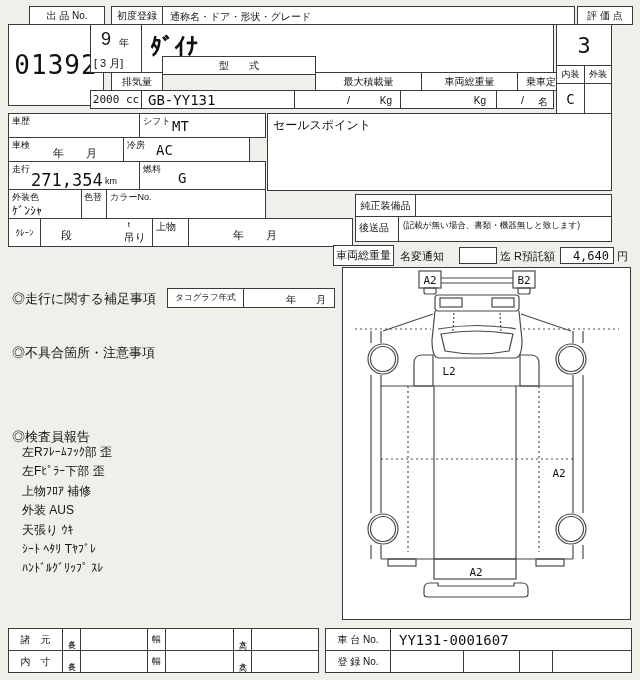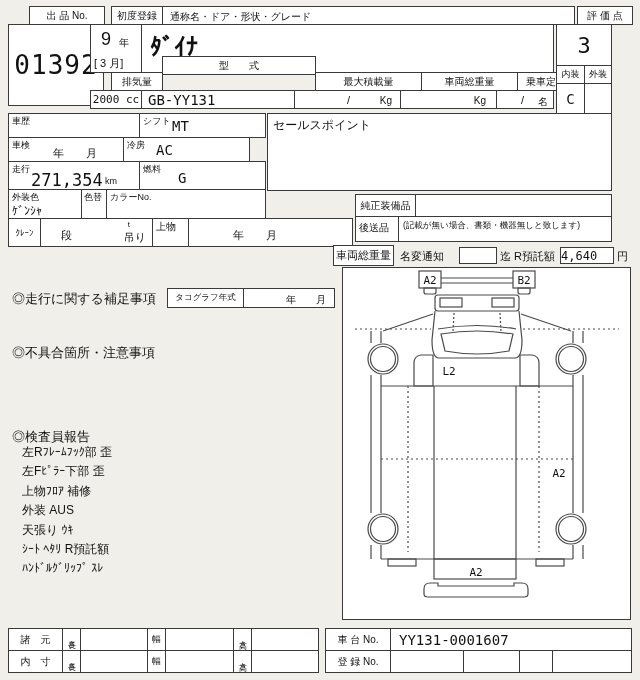--- a/index.html
+++ b/index.html
@@ -126,21 +126,21 @@
 </div>
 <div class="cell" style="left:398px;top:216px;width:214px;height:26px">
   <span class="txt" style="left:4px;top:3px;font-size:8.5px">(記載が無い場合、書類・機器無しと致します)</span>
 </div>
 
 <div class="cell ctr" style="left:333px;top:245px;width:61px;height:21px;font-size:11px">車両総重量</div>
 <span class="txt" style="left:400px;top:249px;font-size:11px">名変通知</span>
 <div class="cell" style="left:459px;top:247px;width:38px;height:17px"></div>
 <span class="txt" style="left:500px;top:249px;font-size:11px">迄</span>
 <span class="txt" style="left:514px;top:249px;font-size:11px">R預託額</span>
-<div class="cell mono" style="left:560px;top:247px;width:54px;height:17px;font-size:12px;padding:1px 4px 0 0">4,640</div>
+<div class="cell mono" style="left:560px;top:247px;width:54px;height:17px;font-size:12px;text-align:right;padding:1px 4px 0 0">4,640</div>
 <span class="txt" style="left:617px;top:249px;font-size:11px">円</span>
 
 <div class="cell" style="left:342px;top:267px;width:289px;height:353px">
   <svg width="287" height="351" viewBox="0 0 287 351">
     <g stroke="#4a4a4a" fill="none" stroke-width="1.2">
 
       <line x1="98" y1="10" x2="170" y2="10"></line>
       <line x1="98" y1="15" x2="170" y2="15"></line>
       <rect x="76" y="3" width="22" height="17" fill="#fff"></rect>
       <rect x="170" y="3" width="22" height="17" fill="#fff"></rect>
@@ -215,21 +215,21 @@
   <span class="txt" style="right:8px;top:4px;font-size:10px">年　　月</span>
 </div>
 <span class="txt" style="left:12px;top:344px;font-size:13px;font-weight:500">◎不具合箇所・注意事項</span>
 <span class="txt" style="left:12px;top:428px;font-size:13px;font-weight:500">◎検査員報告</span>
 <div class="txt" style="left:22px;top:443px">
   <div class="insp-item">左Rﾌﾚｰﾑﾌｯｸ部 歪</div>
   <div class="insp-item">左Fﾋﾟﾗｰ下部 歪</div>
   <div class="insp-item">上物ﾌﾛｱ 補修</div>
   <div class="insp-item">外装 AUS</div>
   <div class="insp-item">天張り ｳｷ</div>
-  <div class="insp-item">ｼｰﾄ ﾍﾀﾘ R預託額</div>
+  <div class="insp-item">ｼｰﾄ ﾍﾀﾘ Tﾔﾌﾞﾚ</div>
   <div class="insp-item">ﾊﾝﾄﾞﾙｸﾞﾘｯﾌﾟ ｽﾚ</div>
 </div>
 
 <div class="cell ctr" style="left:8px;top:628px;width:55px;height:23px;font-size:10px">諸　元</div>
 <div class="cell ctr" style="left:62px;top:628px;width:19px;height:23px">
   <span class="vlbl">長さ</span>
 </div>
 <div class="cell" style="left:80px;top:628px;width:68px;height:23px"></div>
 <div class="cell ctr" style="left:147px;top:628px;width:19px;height:23px;font-size:9px">幅</div>
 <div class="cell" style="left:165px;top:628px;width:69px;height:23px"></div>

